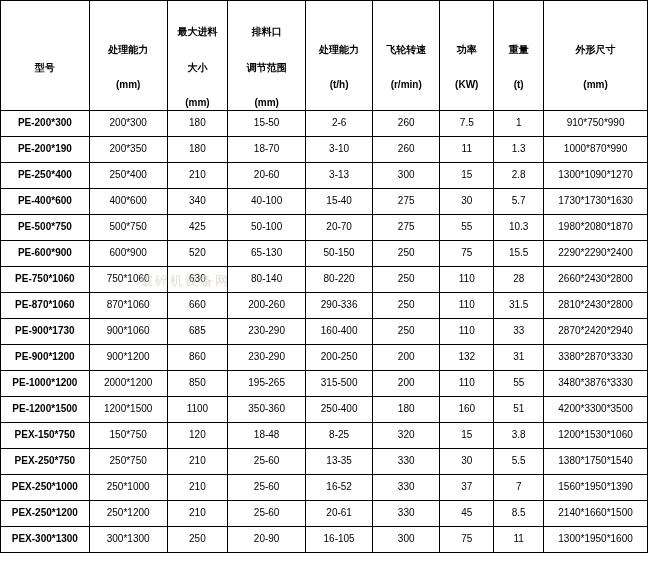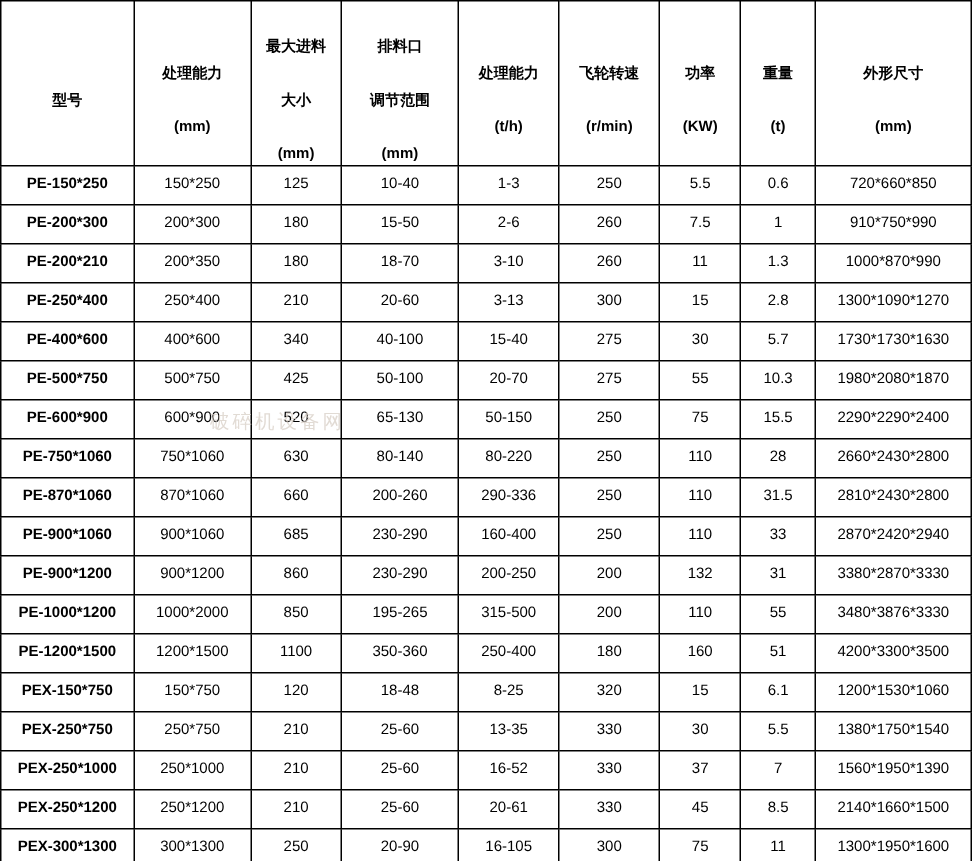--- a/index.html
+++ b/index.html
@@ -135,43 +135,32 @@
           <span class="hdr-line unit">(t)</span>
         </th>
         <th>
           <span class="hdr-line">外形尺寸</span>
           <span class="hdr-line unit">(mm)</span>
         </th>
       </tr>
   </thead>
   <tbody>
       <tr>
-        <td class="model">PE-150*250</td>
-        <td>150*250</td>
-        <td>125</td>
-        <td>10-40</td>
-        <td>1-3</td>
-        <td>250</td>
-        <td>5.5</td>
-        <td>0.6</td>
-        <td>720*660*850</td>
-      </tr>
-      <tr>
         <td class="model">PE-200*300</td>
         <td>200*300</td>
         <td>180</td>
         <td>15-50</td>
         <td>2-6</td>
         <td>260</td>
         <td>7.5</td>
         <td>1</td>
         <td>910*750*990</td>
       </tr>
       <tr>
-        <td class="model">PE-200*210</td>
+        <td class="model">PE-200*190</td>
         <td>200*350</td>
         <td>180</td>
         <td>18-70</td>
         <td>3-10</td>
         <td>260</td>
         <td>11</td>
         <td>1.3</td>
         <td>1000*870*990</td>
       </tr>
       <tr>
@@ -234,21 +223,21 @@
         <td>870*1060</td>
         <td>660</td>
         <td>200-260</td>
         <td>290-336</td>
         <td>250</td>
         <td>110</td>
         <td>31.5</td>
         <td>2810*2430*2800</td>
       </tr>
       <tr>
-        <td class="model">PE-900*1060</td>
+        <td class="model">PE-900*1730</td>
         <td>900*1060</td>
         <td>685</td>
         <td>230-290</td>
         <td>160-400</td>
         <td>250</td>
         <td>110</td>
         <td>33</td>
         <td>2870*2420*2940</td>
       </tr>
       <tr>
@@ -257,21 +246,21 @@
         <td>860</td>
         <td>230-290</td>
         <td>200-250</td>
         <td>200</td>
         <td>132</td>
         <td>31</td>
         <td>3380*2870*3330</td>
       </tr>
       <tr>
         <td class="model">PE-1000*1200</td>
-        <td>1000*2000</td>
+        <td>2000*1200</td>
         <td>850</td>
         <td>195-265</td>
         <td>315-500</td>
         <td>200</td>
         <td>110</td>
         <td>55</td>
         <td>3480*3876*3330</td>
       </tr>
       <tr>
         <td class="model">PE-1200*1500</td>
@@ -285,21 +274,21 @@
         <td>4200*3300*3500</td>
       </tr>
       <tr>
         <td class="model">PEX-150*750</td>
         <td>150*750</td>
         <td>120</td>
         <td>18-48</td>
         <td>8-25</td>
         <td>320</td>
         <td>15</td>
-        <td>6.1</td>
+        <td>3.8</td>
         <td>1200*1530*1060</td>
       </tr>
       <tr>
         <td class="model">PEX-250*750</td>
         <td>250*750</td>
         <td>210</td>
         <td>25-60</td>
         <td>13-35</td>
         <td>330</td>
         <td>30</td>

